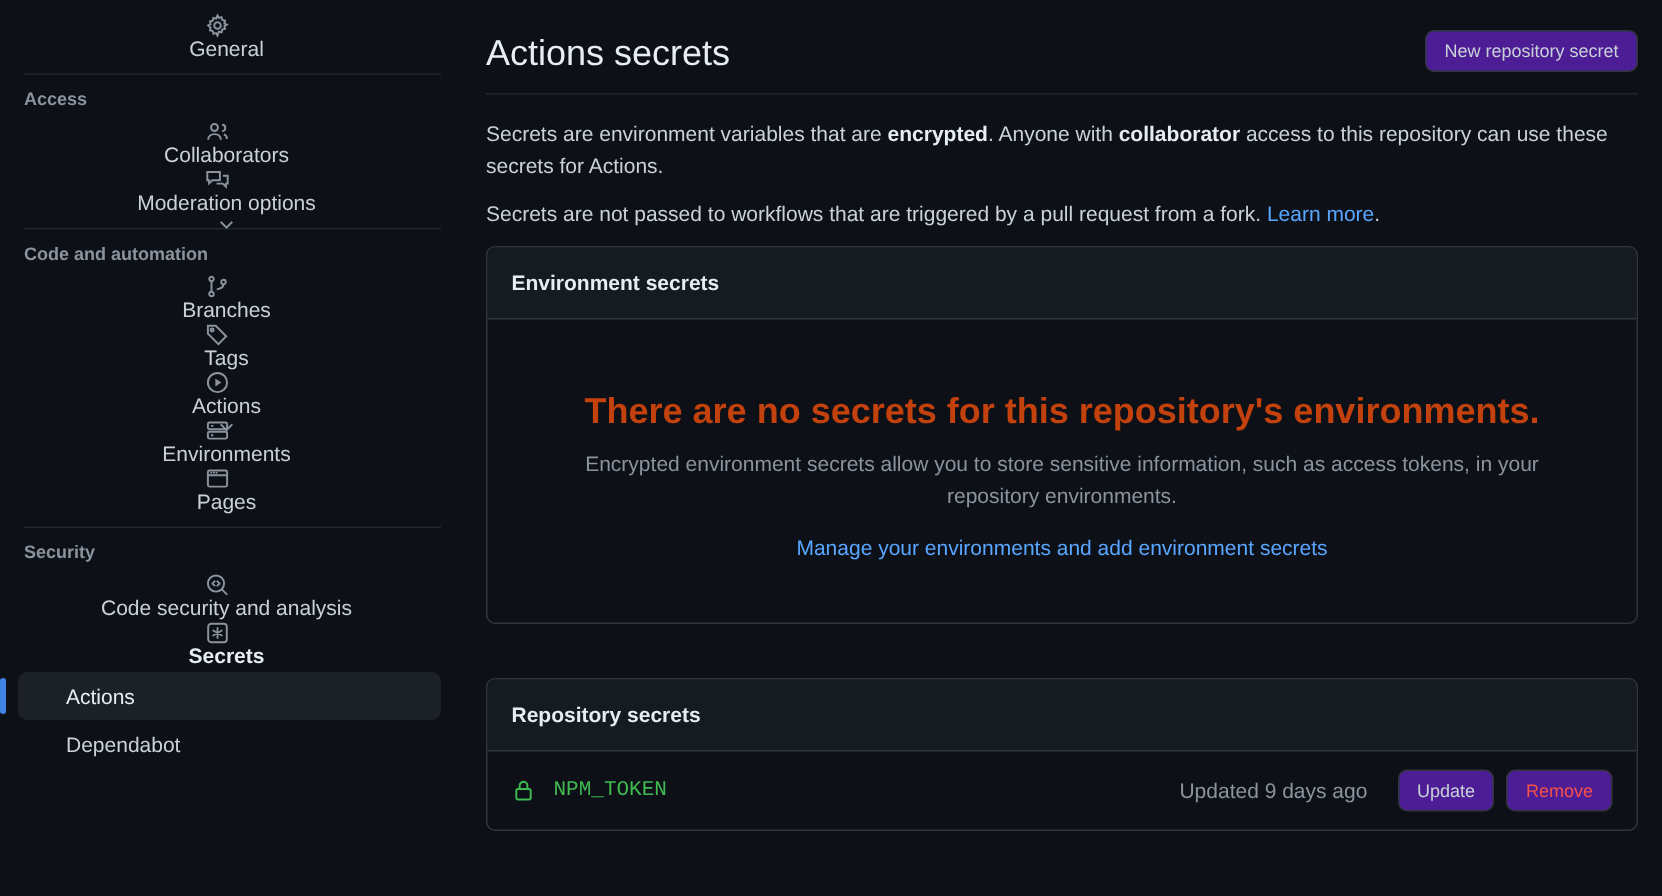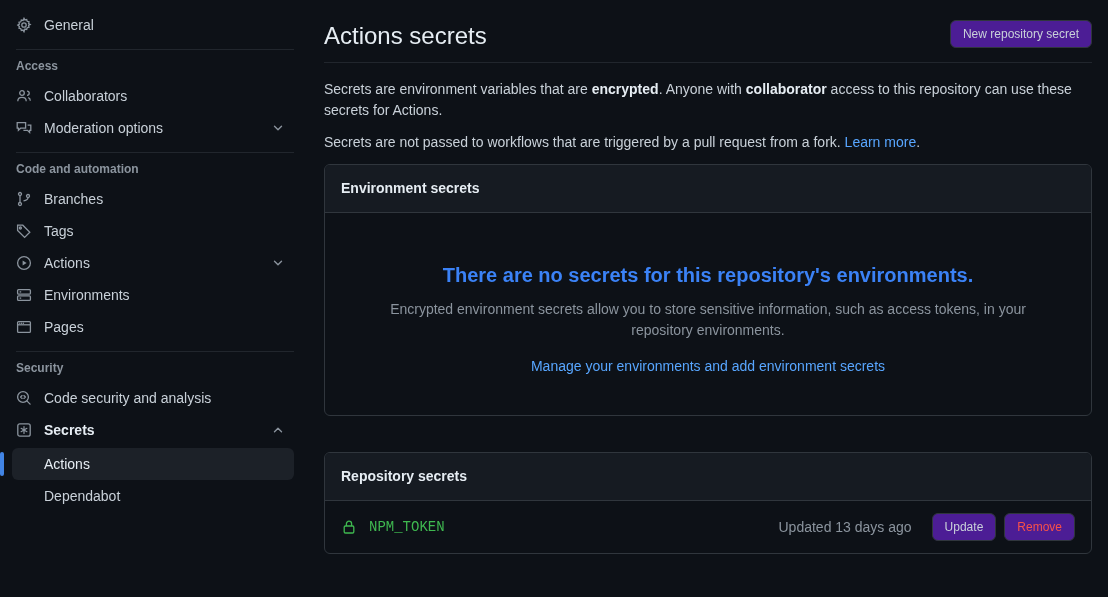--- a/index.html
+++ b/index.html
@@ -34,20 +34,21 @@
     align-items: center;
     height: 32px;
     margin: 0 16px 0 8px;
     padding: 0 8px;
     border-radius: 6px;
     font-size: 14px;
     line-height: 1;
     color: #c9d1d9;
     cursor: pointer;
     position: relative;
+    flex-direction: column;
   }
   .nav-item .ico {
     width: 16px;
     height: 16px;
     flex: 0 0 16px;
     margin-right: 12px;
     display: inline-flex;
     align-items: center;
     justify-content: center;
     color: #8b949e;
@@ -168,23 +169,23 @@
     font-weight: bold;
     color: #e6edf3;
     line-height: 21px;
   }
 
   .blankslate {
     padding: 48px 32px 40px;
     text-align: center;
   }
   .blankslate h3 {
-    font-size: 20px;
+    font-size: 24px;
     font-weight: bold;
-    color: #3b82f6;
+    color: #c2410c;
     margin-bottom: 10px;
     line-height: 28px;
   }
   .blankslate p {
     font-size: 14px;
     line-height: 21px;
     color: #8b949e;
     max-width: 700px;
     margin: 0 auto 16px;
     text-align: center;
@@ -398,21 +399,21 @@
     <section class="card" id="repo-card">
       <div class="card-header">Repository secrets</div>
       <div class="secret-row">
         <span class="lock-ico">
           <svg width="16" height="16" viewBox="0 0 16 16" fill="none" stroke="currentColor" stroke-width="1.3">
             <rect x="3.2" y="7" width="9.6" height="7" rx="1.2"></rect>
             <path d="M5.4 7V4.8a2.6 2.6 0 0 1 5.2 0V7"></path>
           </svg>
         </span>
         <span class="secret-name">NPM_TOKEN</span>
-        <span class="updated">Updated 13 days ago</span>
+        <span class="updated">Updated 9 days ago</span>
         <span class="row-actions">
           <button class="btn">Update</button>
           <button class="btn danger">Remove</button>
         </span>
       </div>
     </section>
 
   </main>
 </div>
 

